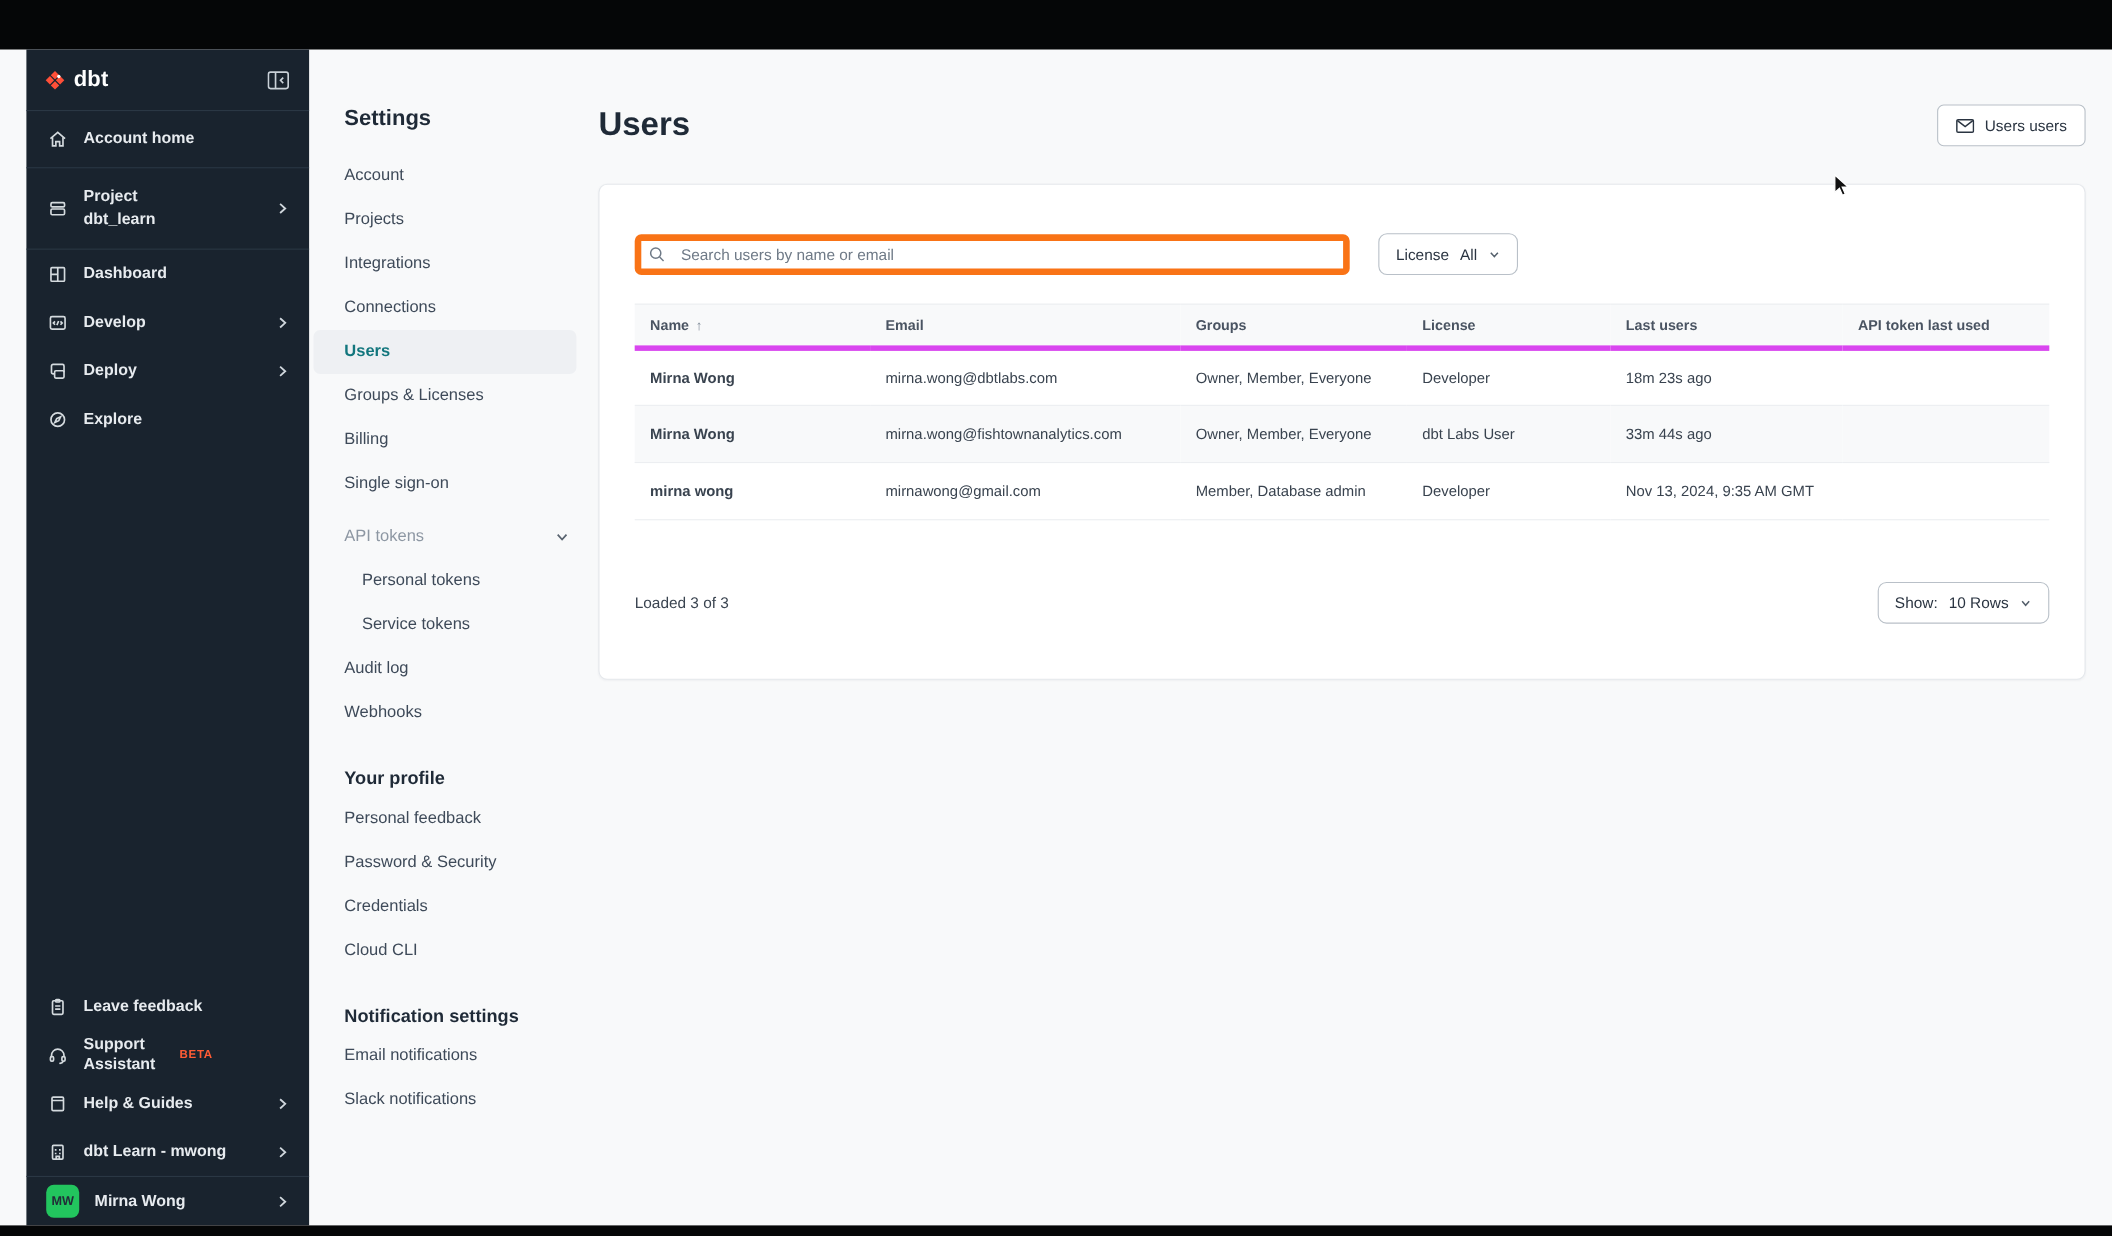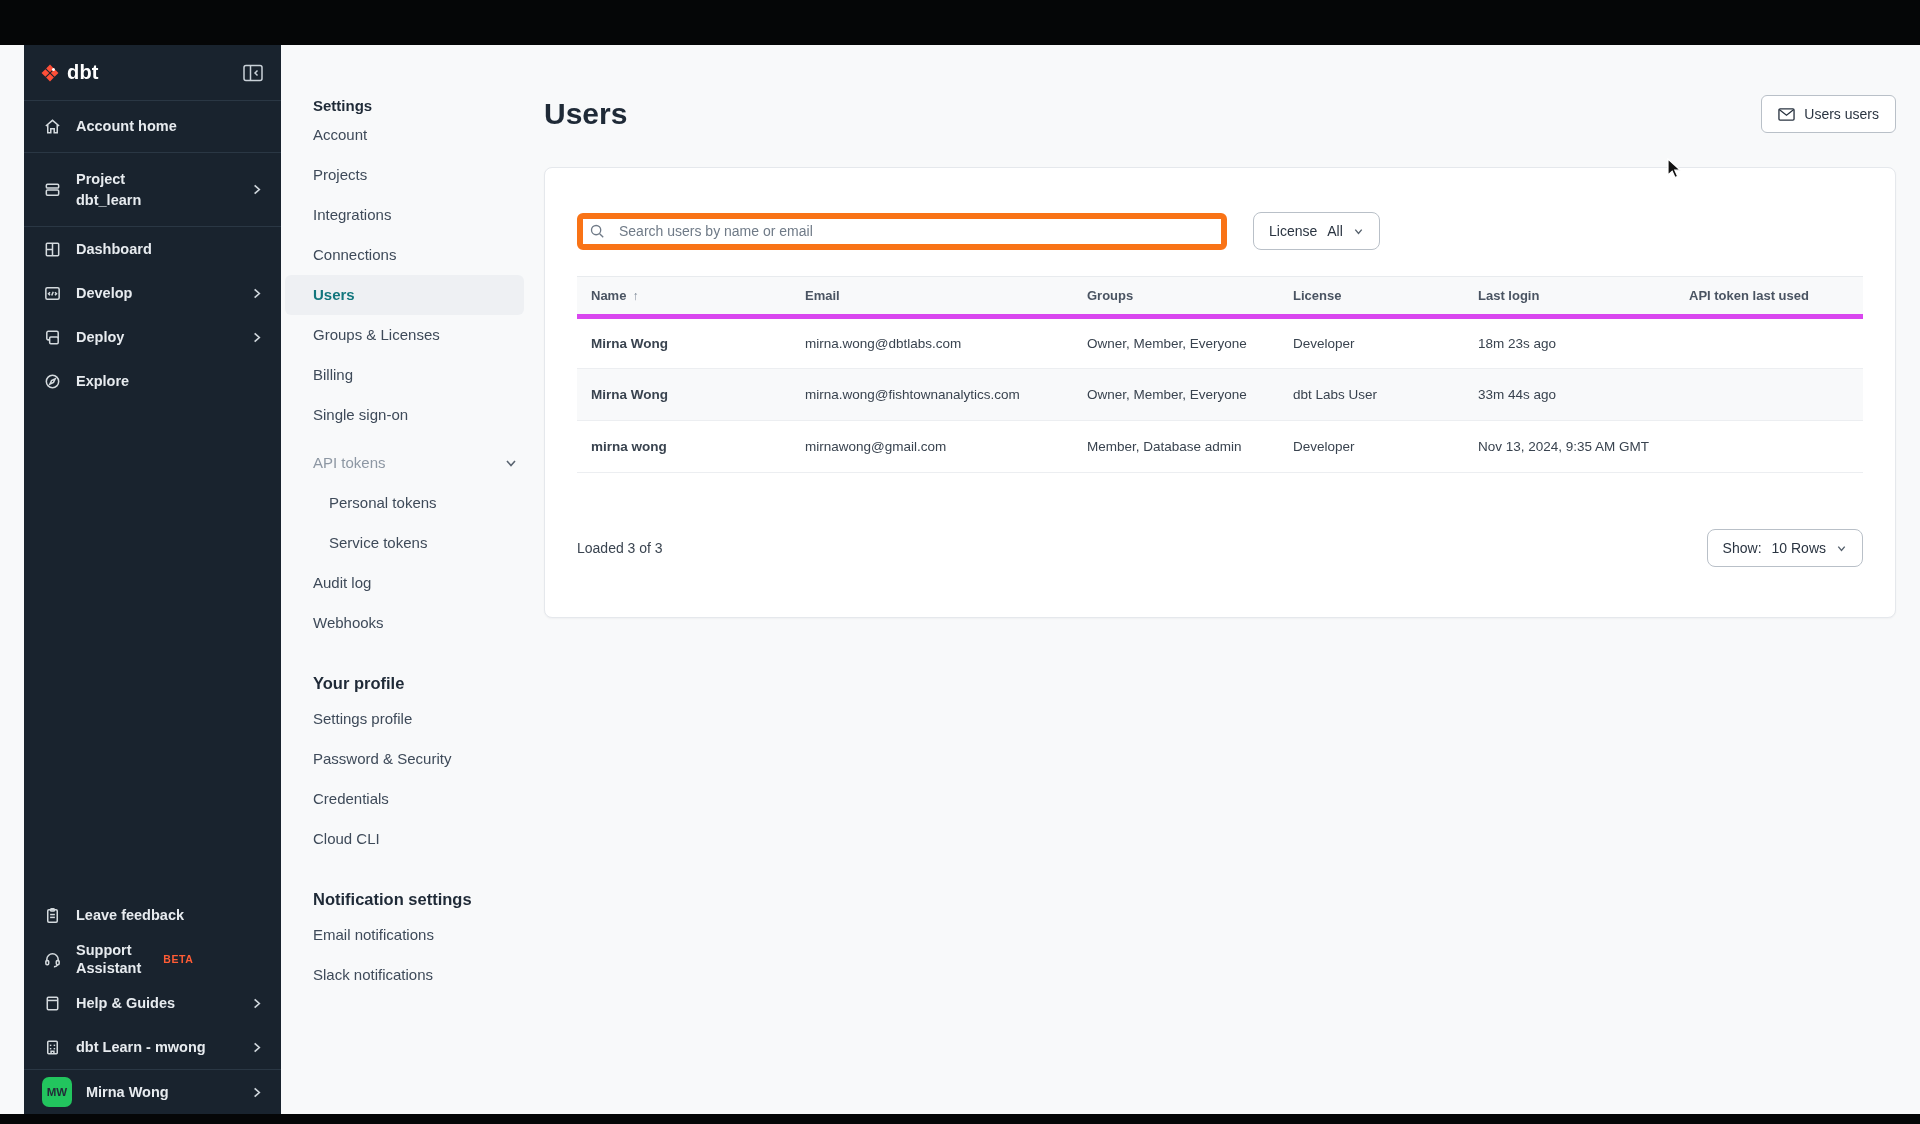--- a/index.html
+++ b/index.html
@@ -37,21 +37,21 @@
   .spacer { flex:1; }
   .beta { color:#ff5c35; font-size:10.5px; font-weight:bold; letter-spacing:.6px; margin-left:8px; }
   .avatar {
     width:30px; height:30px; border-radius:7px; background:#22c55e; color:#222c38;
     font-size:11.5px; font-weight:bold; display:flex; align-items:center; justify-content:center; flex-shrink:0;
   }
   .user-row { height:44px; }
 
   
   .settings-nav { width:263px; flex-shrink:0; padding:52px 20px 0 4px; }
-  .sn-title { font-size:15px; font-weight:bold; color:#1f2a37; padding-left:28px; margin-bottom:1px; }
+  .sn-title { font-size:20px; font-weight:bold; color:#1f2a37; padding-left:28px; margin-bottom:20px; }
   .sn-item {
     font-size:15px; color:#3e4a59; padding:10px 0 10px 28px; border-radius:6px; line-height:20px;
   }
   .sn-item.active { background:#eef0f3; color:#12767d; font-weight:bold; }
   .sn-group-label {
     font-size:15px; color:#8d97a3; padding:10px 0 10px 28px; line-height:20px;
     display:flex; align-items:center; margin-top:8px;
   }
   .sn-group-label .gl-text { flex:1; }
   .sn-item.child { padding-left:44px; }
@@ -334,21 +334,21 @@
             <polyline points="3,5 7,9.5 11,5"></polyline>
           </svg>
       </span>
     </div>
     <div class="sn-item child">Personal tokens</div>
     <div class="sn-item child">Service tokens</div>
     <div class="sn-item">Audit log</div>
     <div class="sn-item">Webhooks</div>
 
     <div class="sn-section-title">Your profile</div>
-    <div class="sn-item">Settings profile</div>
+    <div class="sn-item">Personal feedback</div>
     <div class="sn-item">Password &amp; Security</div>
     <div class="sn-item">Credentials</div>
     <div class="sn-item">Cloud CLI</div>
 
     <div class="sn-section-title">Notification settings</div>
     <div class="sn-item">Email notifications</div>
     <div class="sn-item">Slack notifications</div>
   </nav>
 
   <main class="main">
@@ -397,21 +397,21 @@
             <col>
         </colgroup>
         <thead>
           <tr>
             <th>
               <span>Name</span><span class="sort-arrow">↑</span>
             </th>
             <th>Email</th>
             <th>Groups</th>
             <th>License</th>
-            <th>Last login</th>
+            <th>Last users</th>
             <th>API token last used</th>
           </tr>
         </thead>
         <tbody>
           <tr class="data-row">
             <td class="cell-name">Mirna Wong</td>
             <td>mirna.wong@dbtlabs.com</td>
             <td>Owner, Member, Everyone</td>
             <td>Developer</td>
             <td>18m 23s ago</td>

